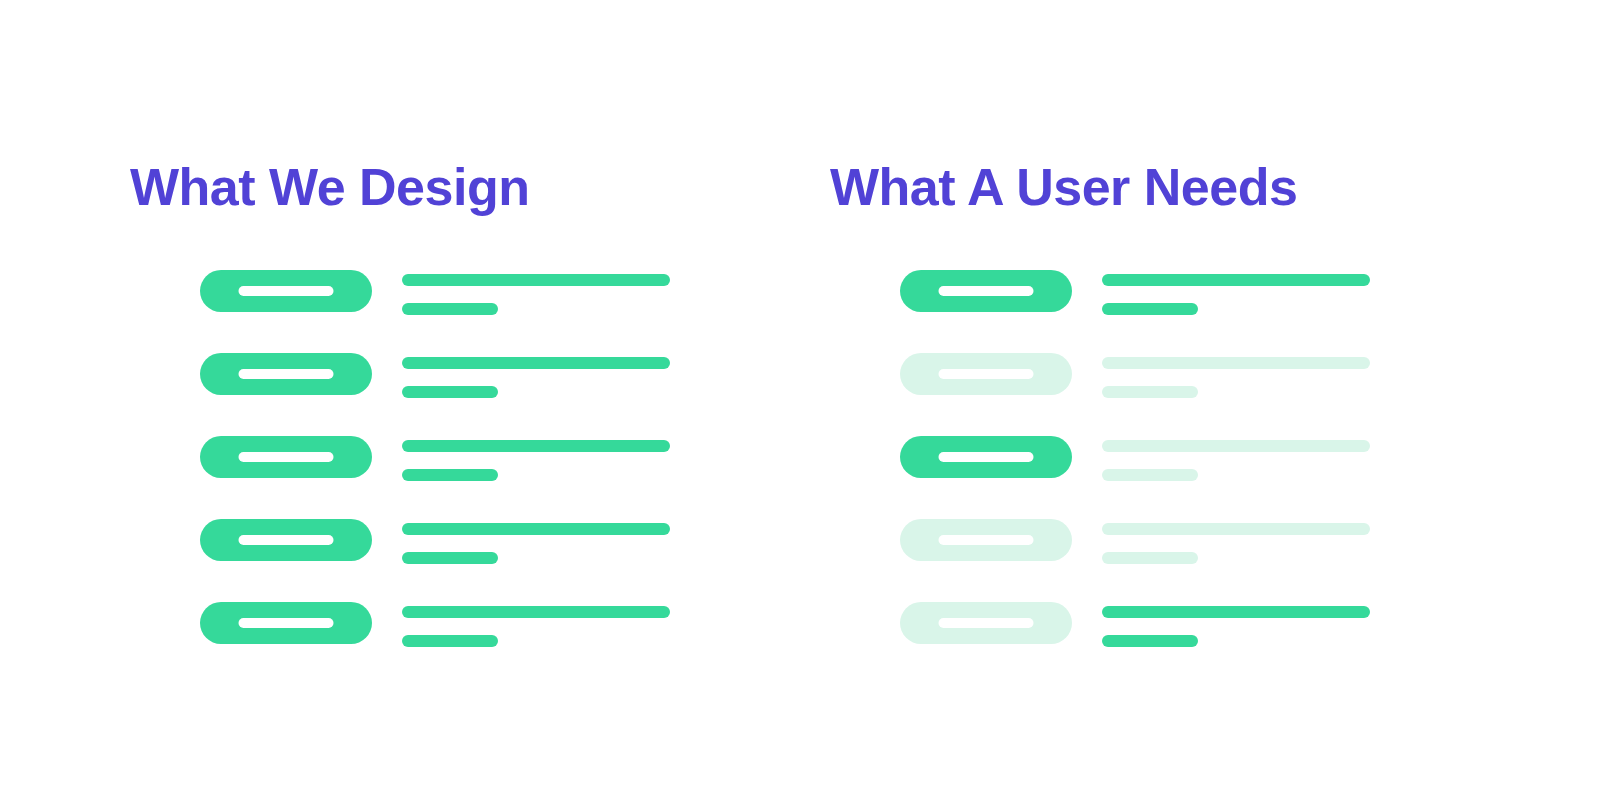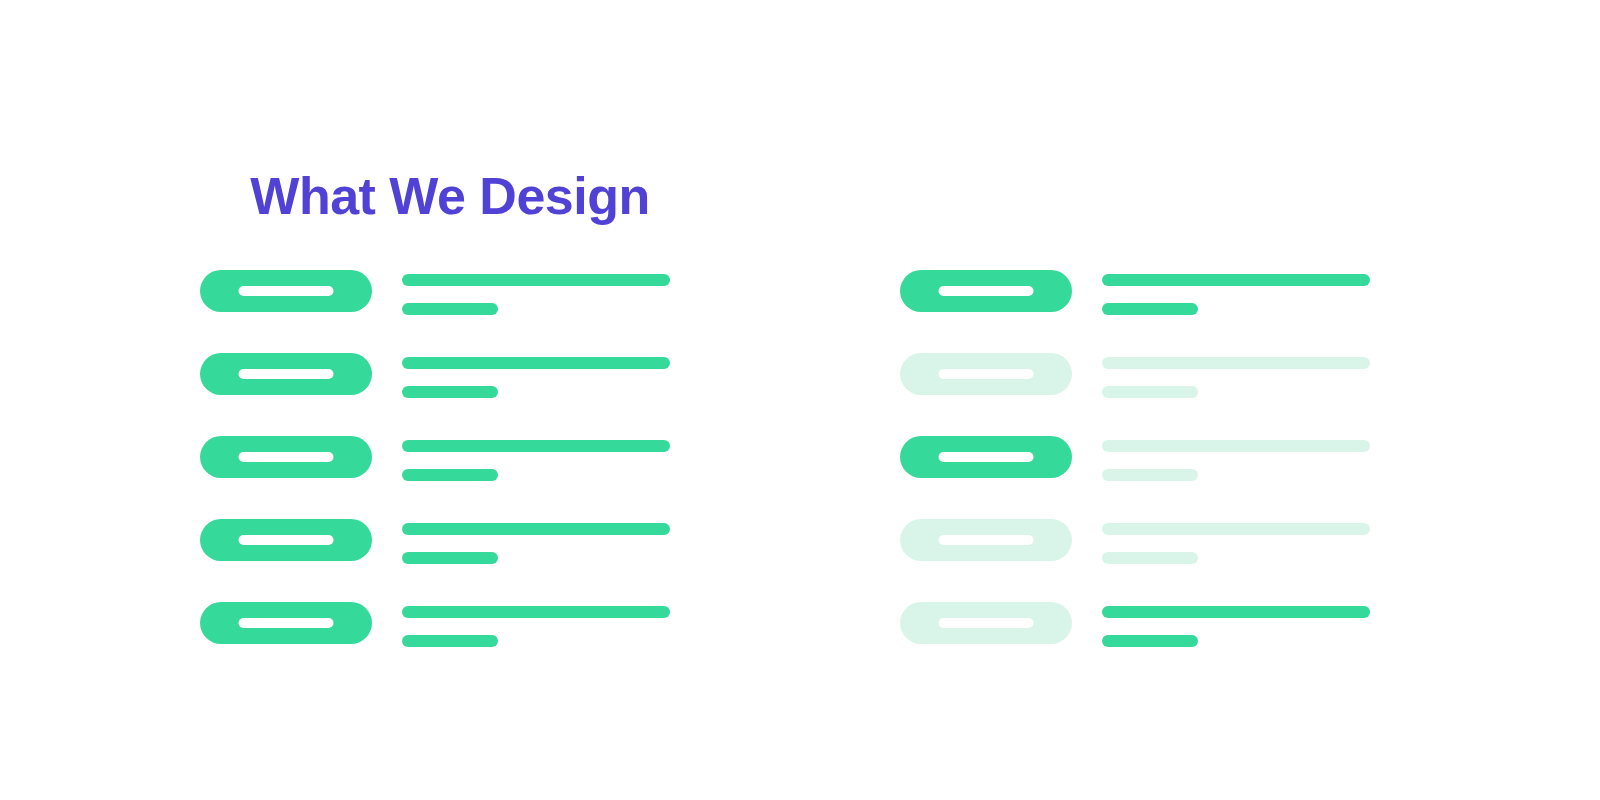--- a/index.html
+++ b/index.html
@@ -28,24 +28,24 @@
     top: 0;
     width: 700px;
     height: 800px;
   }
   .column.left  { left: 130px; }
   .column.right { left: 830px; }
 
   
   .column-heading {
     position: absolute;
-    top: 127px;
+    top: 118px;
     left: 0;
     width: 640px;
-    text-align: center;
+    text-align: left;
     font-size: 52px;
     font-weight: bold;
     line-height: 1;
     letter-spacing: -0.5px;
     color: #5142d6;
     white-space: nowrap;
   }
 
   
   .rows {
@@ -150,20 +150,21 @@
           </div>
           <div class="lines">
             <div class="line long"></div>
             <div class="line short"></div>
           </div>
         </div>
       </div>
   </section>
 
   <section class="column right">
+    <h2 class="column-heading">What A User Needs</h2>
     <div class="rows">
         <div class="row">
           <div class="pill">
             <div class="pill-label"></div>
           </div>
           <div class="lines">
             <div class="line long"></div>
             <div class="line short"></div>
           </div>
         </div>

